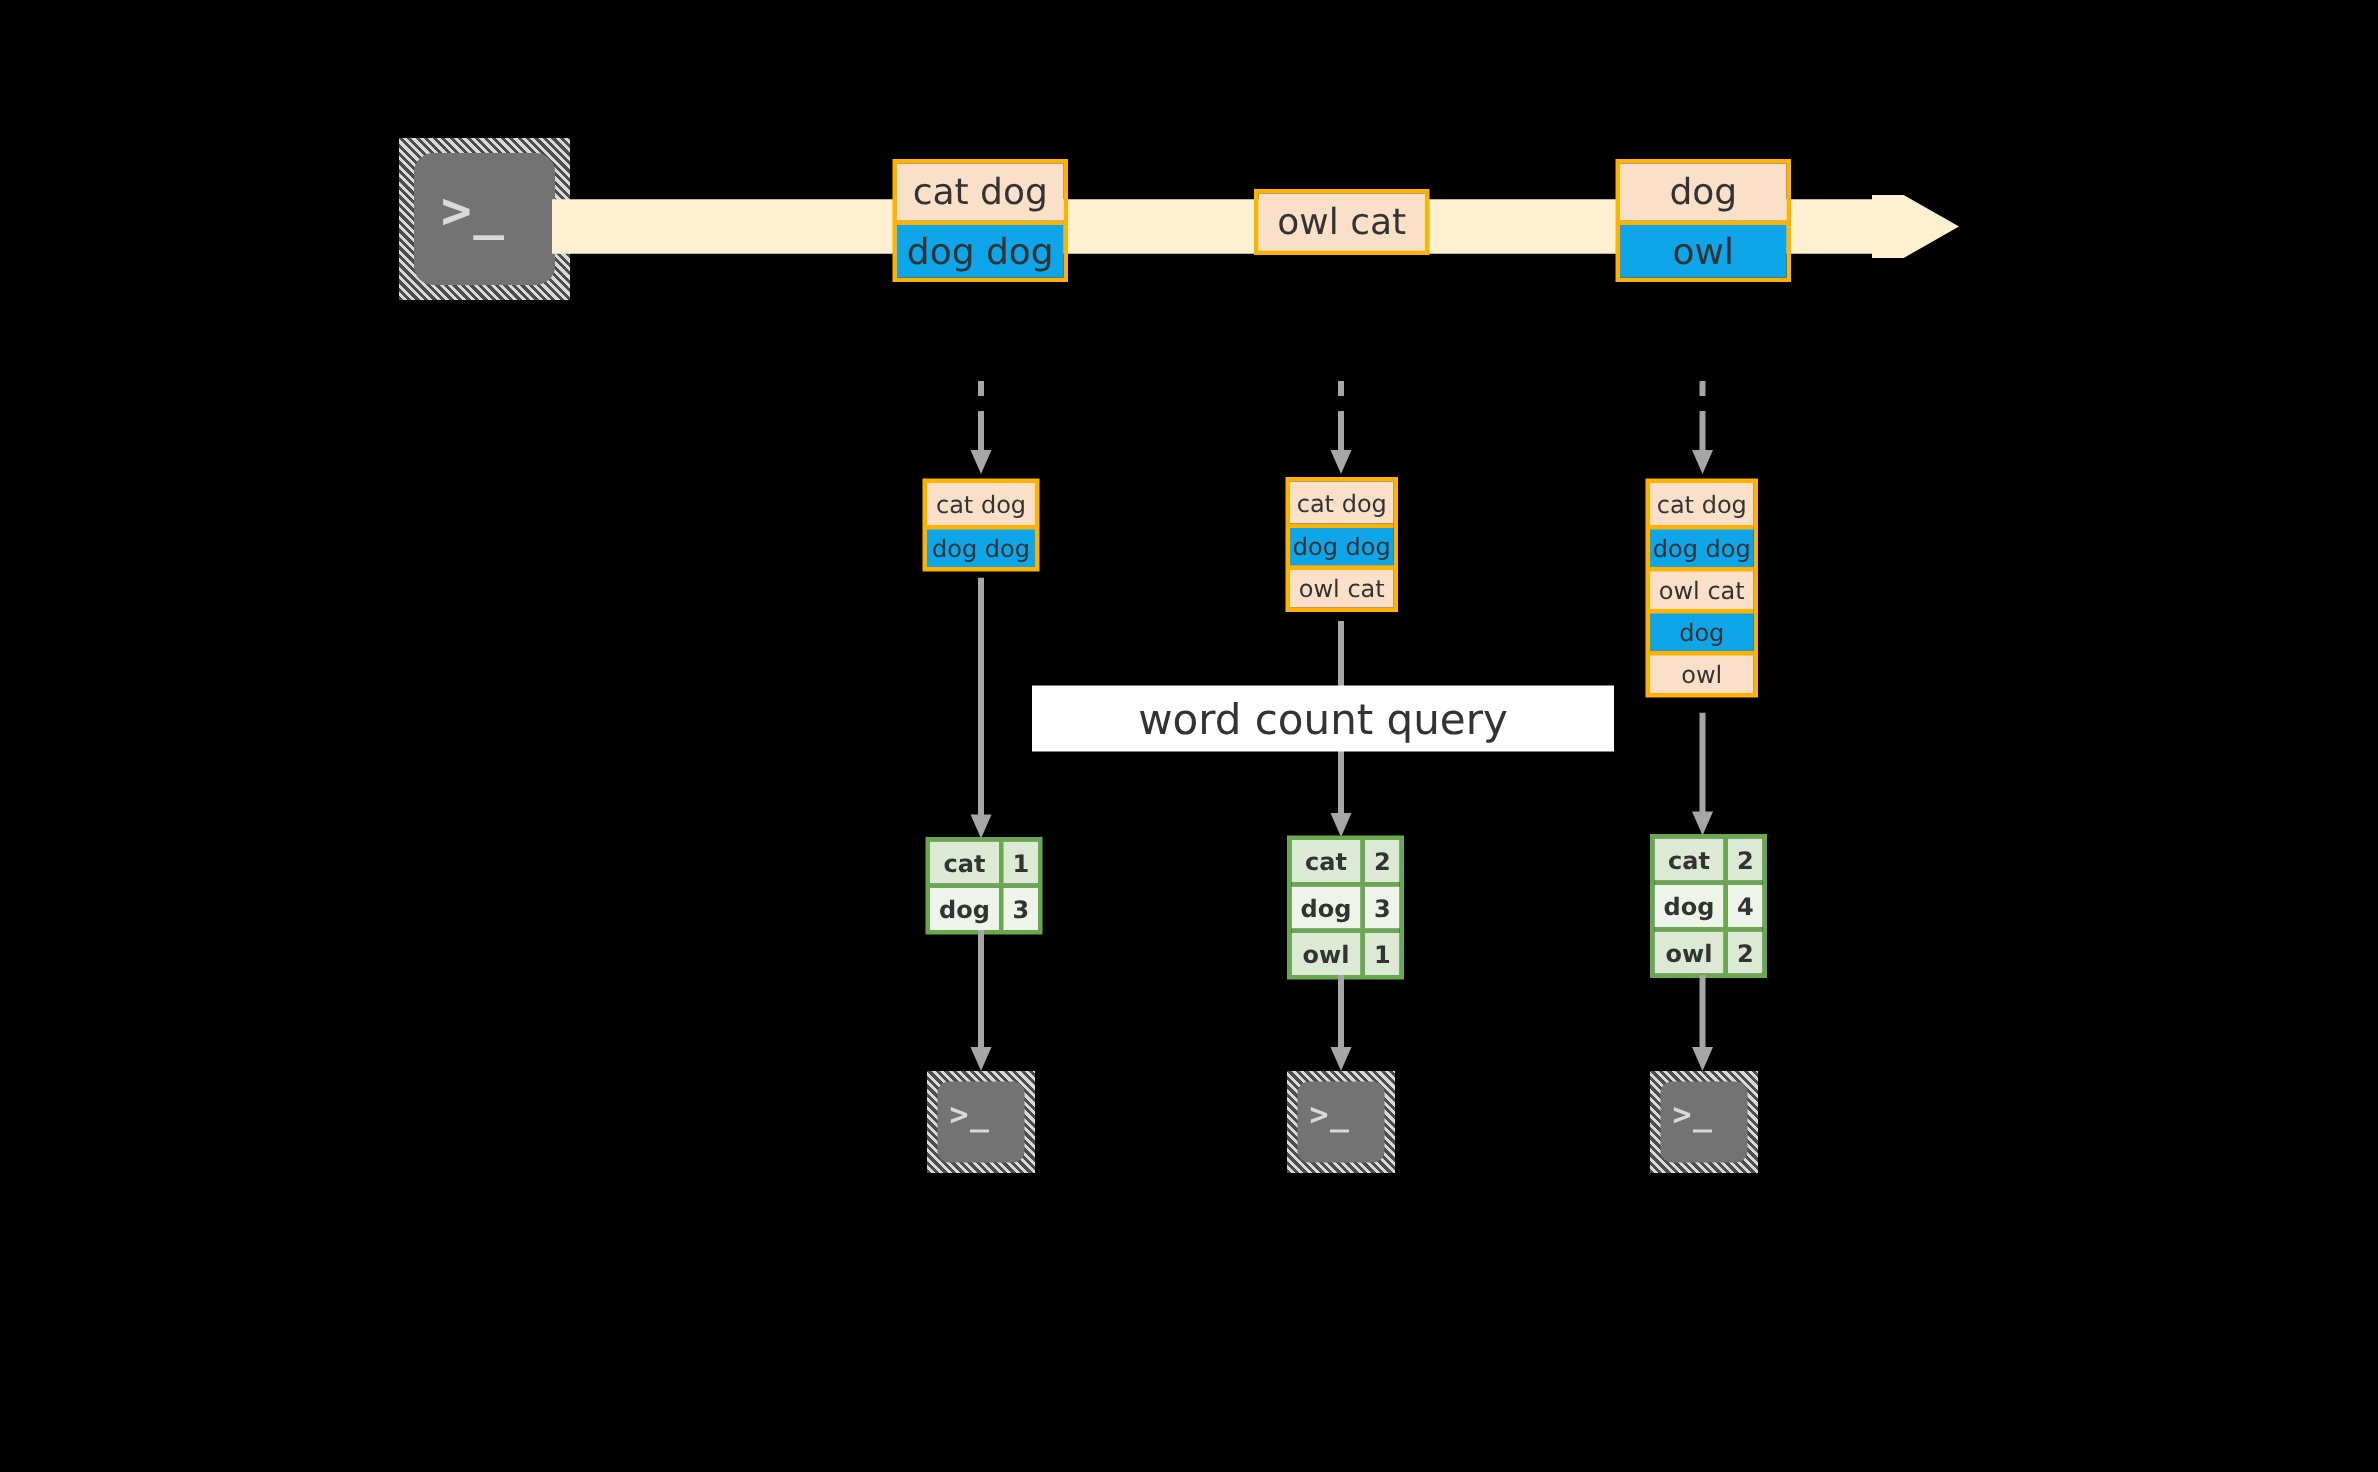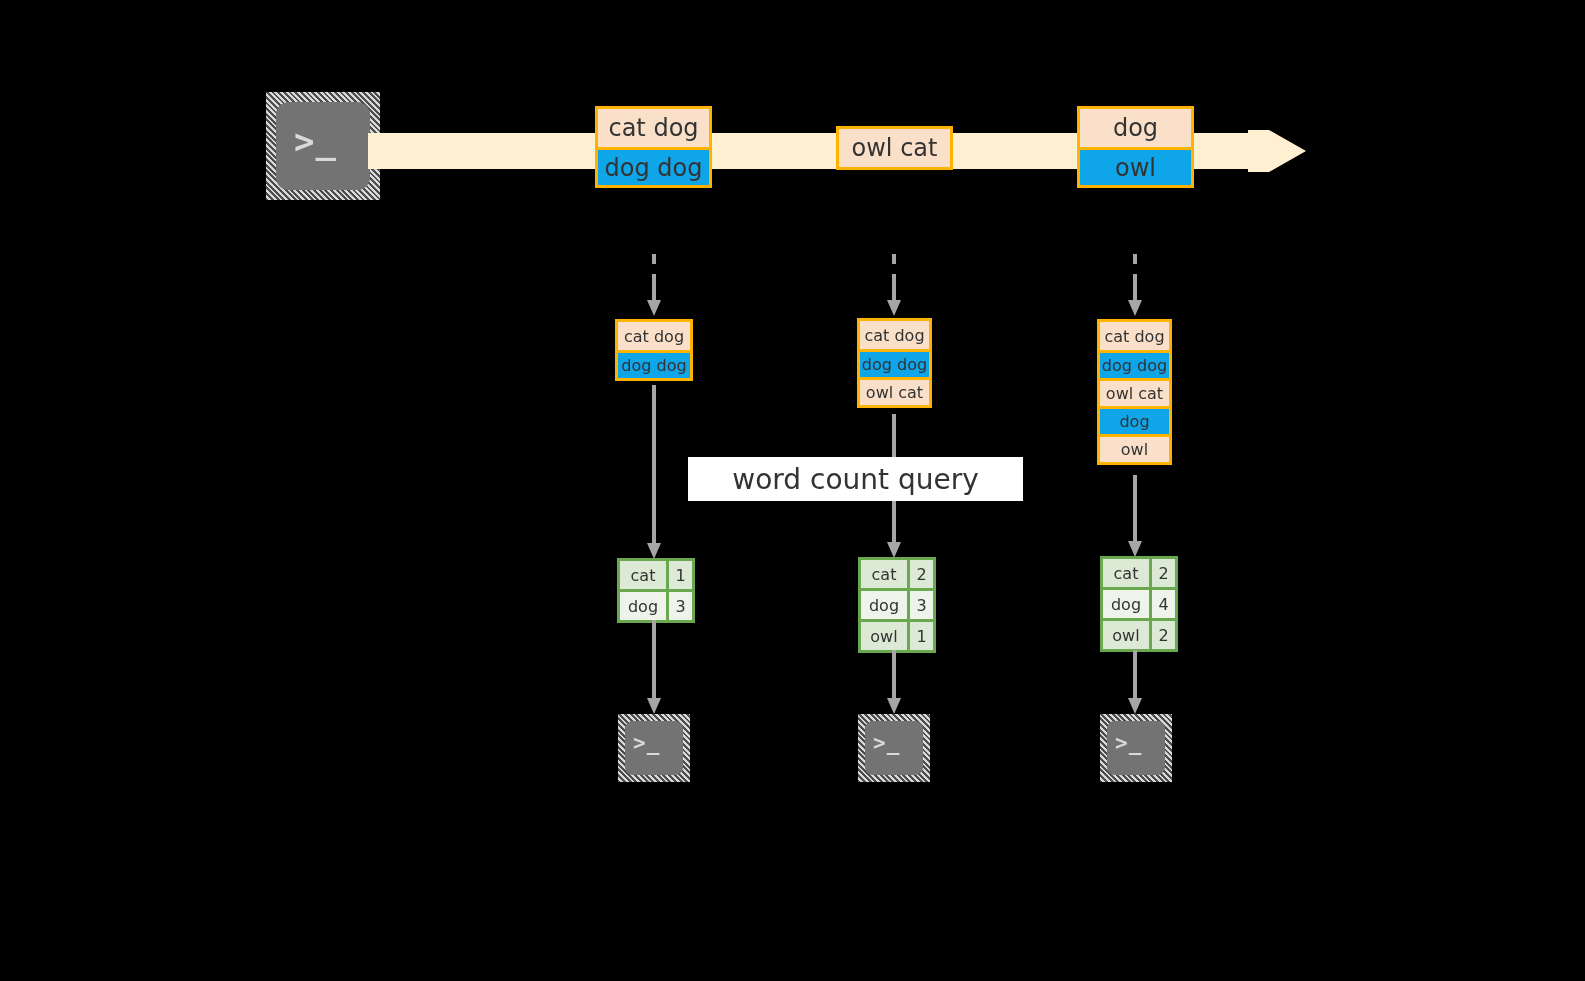--- a/index.html
+++ b/index.html
@@ -29,35 +29,35 @@
   .row.b{background:#0ea5e9;}
 
   
   .msgbox.big .row{height:38px;font-size:24px;}
   
   .msgbox.sm .row{height:28px;font-size:16px;}
 
   
   .tbl{position:absolute;box-sizing:border-box;border:3px solid #6aa84f;
     border-collapse:collapse;}
-  .tbl .trow{display:flex;height:28px;}
+  .tbl .trow{display:flex;height:28px;font-weight:bold;}
   .tbl .trow + .trow{border-top:3px solid #6aa84f;}
   .tbl .c{box-sizing:border-box;display:flex;align-items:center;
     justify-content:center;font-size:16px;color:#333;}
   .tbl .c.word{width:46px;}
   .tbl .c.cnt{width:26px;border-left:3px solid #6aa84f;}
   .tbl .trow:nth-child(odd) .c{background:#dce9d4;}
   .tbl .trow:nth-child(even) .c{background:#eef4ea;}
 
   
   .conn{position:absolute;}
   .conn svg{display:block;}
 
   
-  #qlabel{position:absolute;left:688px;top:457px;width:335px;height:44px;
+  #qlabel{position:absolute;left:688px;top:457px;width:388px;height:44px;
     background:#ffffff;display:flex;align-items:center;justify-content:center;}
   #qlabel .txt{font-size:28px;color:#333;white-space:nowrap;}
 </style>
 </head>
 <body>
 
 <div id="stage">
 
   <div class="term" style="left:266px;top:92px;width:114px;height:108px;">
     <div class="hatch"></div>

